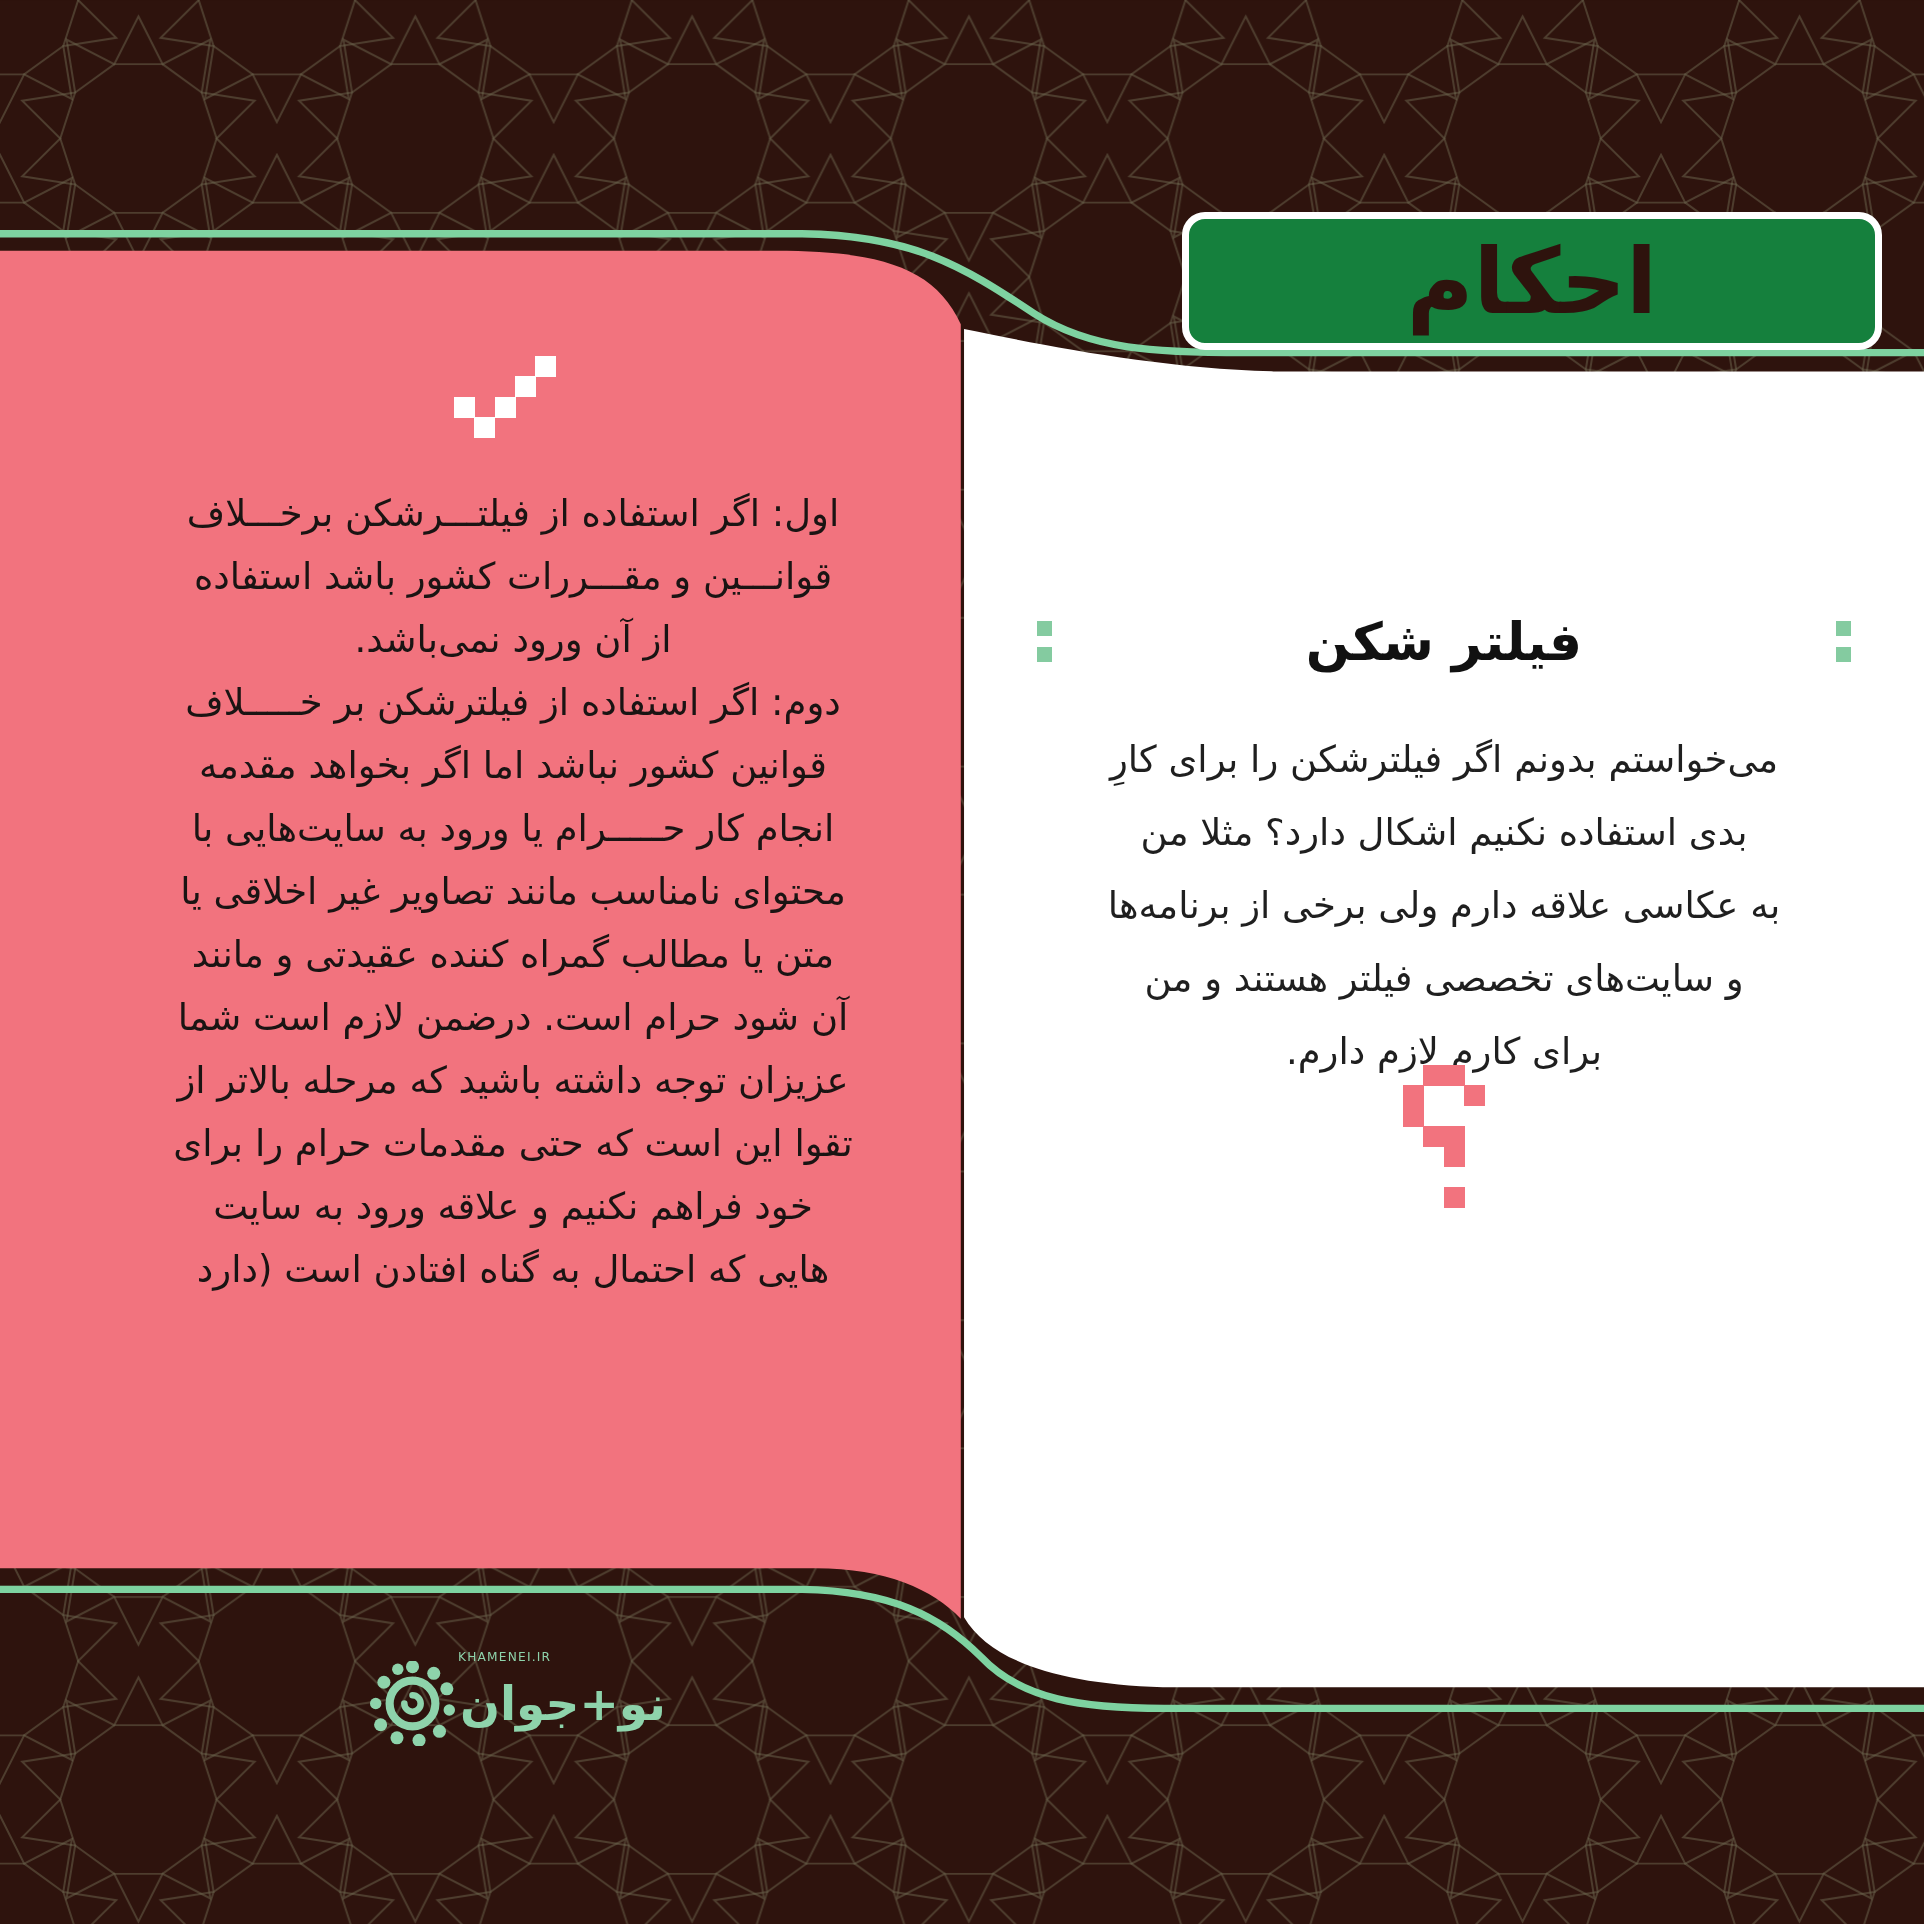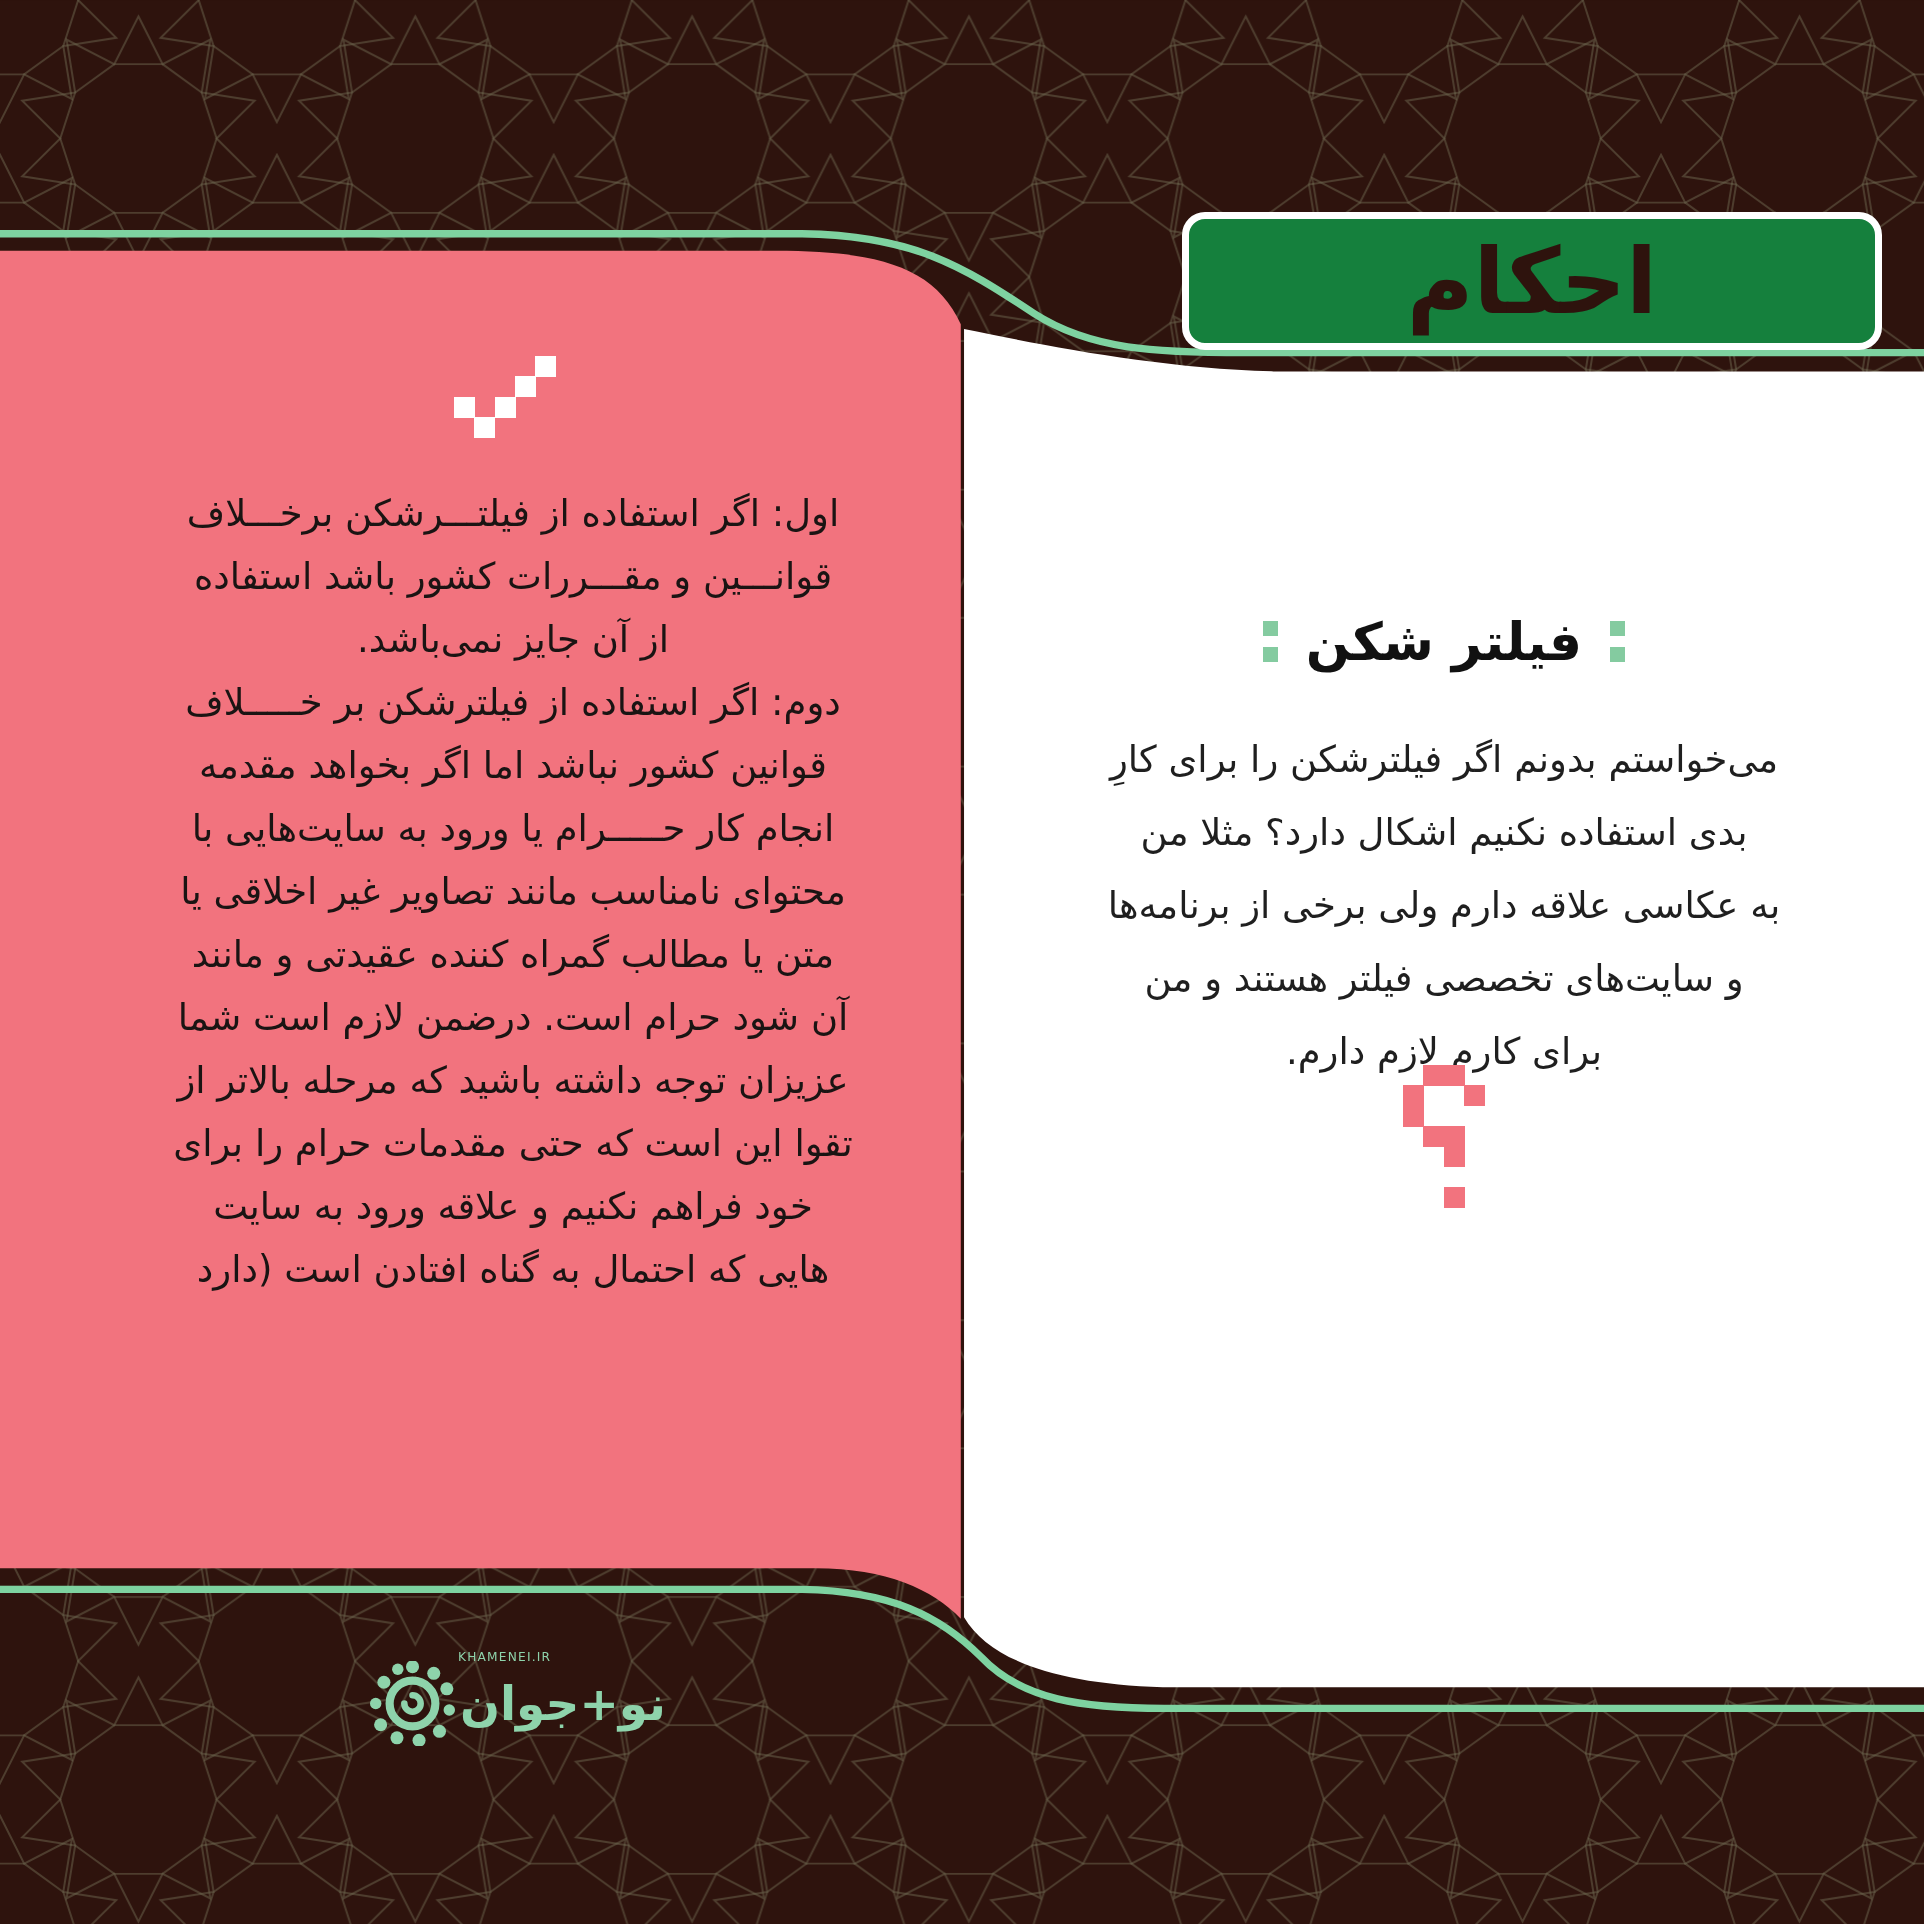--- a/index.html
+++ b/index.html
@@ -35,21 +35,21 @@
     position:absolute;left:114px;top:482px;width:798px;
     direction:rtl;text-align:center;color:#1a1413;
   }
   .answer-text .line{
     font-size:37px;line-height:63px;white-space:nowrap;
   }
 
   
   .heading-row{
     position:absolute;left:1037px;top:604px;width:814px;height:75px;
-    display:flex;align-items:center;justify-content:center;gap:28px;
+    display:flex;align-items:center;justify-content:space-between;gap:28px;
   }
   .heading-row .colon{display:flex;flex-direction:column;gap:11.4px;}
   .heading-row .colon i{display:block;width:14.7px;height:14.7px;background:#84cba0;}
   .heading-row .label{
     font-size:52px;font-weight:bold;color:#111111;direction:rtl;line-height:1;
   }
 
   
   .question-text{
     position:absolute;left:1037px;top:723px;width:814px;
@@ -116,21 +116,21 @@
     <i class="px px-white" style="left:81px;top:0;"></i>
     <i class="px px-white" style="left:61px;top:20.4px;"></i>
     <i class="px px-white" style="left:41px;top:41px;"></i>
     <i class="px px-white" style="left:0;top:41px;"></i>
     <i class="px px-white" style="left:20.4px;top:61px;"></i>
   </div>
 
   <div class="answer-text">
     <div class="line">اول: اگر استفاده از فیلتـــرشکن برخـــلاف</div>
     <div class="line">قوانـــین و مقـــررات کشور باشد استفاده</div>
-    <div class="line">از آن جایز نمی‌باشد.</div>
+    <div class="line">از آن ورود نمی‌باشد.</div>
     <div class="line">دوم: اگر استفاده از فیلترشکن بر خـــــلاف</div>
     <div class="line">قوانین کشور نباشد اما اگر بخواهد مقدمه</div>
     <div class="line">انجام کار حـــــرام یا ورود به سایت‌هایی با</div>
     <div class="line">محتوای نامناسب مانند تصاویر غیر اخلاقی یا</div>
     <div class="line">متن یا مطالب گمراه کننده عقیدتی و مانند</div>
     <div class="line">آن شود حرام است. درضمن لازم است شما</div>
     <div class="line">عزیزان توجه داشته باشید که مرحله بالاتر از</div>
     <div class="line">تقوا این است که حتی مقدمات حرام را برای</div>
     <div class="line">خود فراهم نکنیم و علاقه ورود به سایت</div>
     <div class="line">هایی که احتمال به گناه افتادن است (دارد</div>

